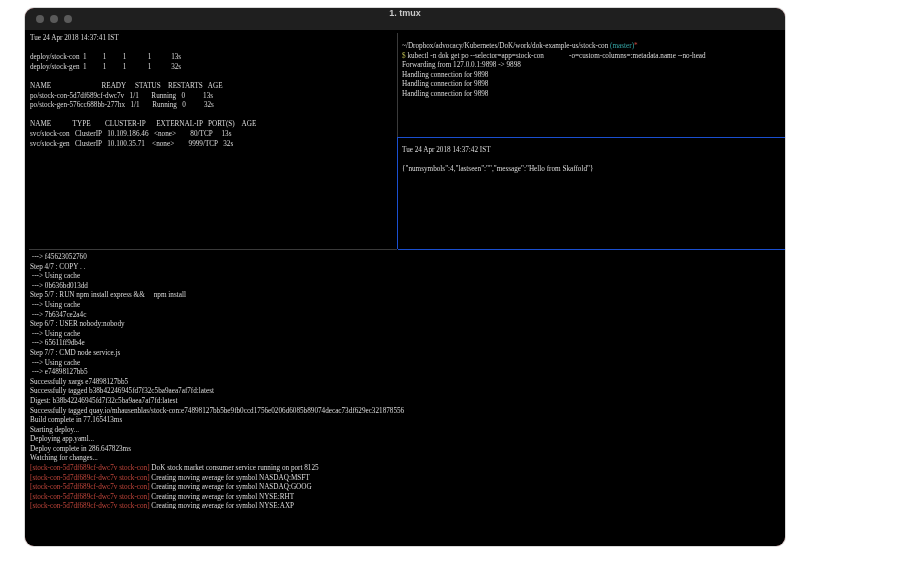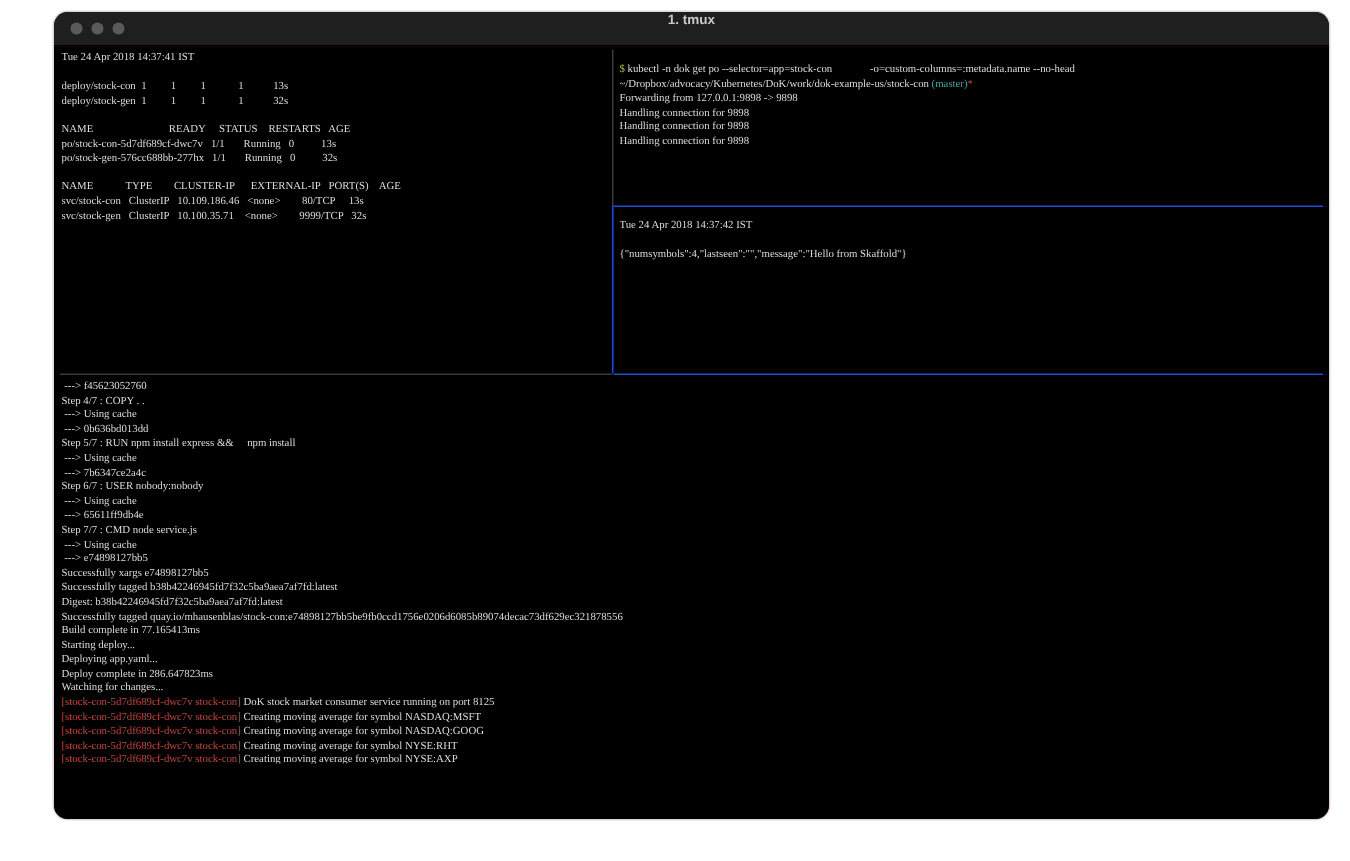--- a/index.html
+++ b/index.html
@@ -1,18 +1,18 @@
 <!DOCTYPE html>
 <html><head>
 <meta charset="utf-8">
 <style>
   html,body{margin:0;padding:0;background:#ffffff;}
   .page{position:relative;width:900px;height:574px;background:#ffffff;overflow:hidden;
         font-family:"DejaVu Sans Mono",monospace;}
-  .window{position:absolute;left:36px;top:8px;width:850px;height:538px;background:#be185d;
+  .window{position:absolute;left:25px;top:8px;width:760px;height:538px;background:#fca5a5;
           border-radius:9px;overflow:hidden;box-shadow:0 0 0 1px #d8d8d8;}
   .titlebar{position:absolute;left:0;top:0;right:0;height:22px;background:#1f1f1f;
             border-bottom:1px solid #000;}
   .lights{position:absolute;left:11px;top:7px;display:flex;gap:6px;}
   .light{width:8px;height:8px;border-radius:50%;background:#5a5a5a;}
   .wtitle{position:absolute;left:0;right:0;top:0;height:22px;line-height:22px;text-align:center;
           color:#c9c9c9;font:bold 9px "Liberation Sans",sans-serif;}
   .term{position:absolute;left:0;top:23px;right:0;bottom:0;background:#000;}
   .pane{position:absolute;color:#dcdcdc;font:7.2px "DejaVu Sans Mono",monospace;line-height:9.6px;overflow:hidden;}
   .tline{white-space:pre;height:9.6px;line-height:9.6px;font-family:Liberation Serif, serif;}
@@ -68,22 +68,22 @@
             <div class="tline">NAME            TYPE        CLUSTER-IP      EXTERNAL-IP   PORT(S)    AGE</div>
             <div class="tline">svc/stock-con   ClusterIP   10.109.186.46   &lt;none&gt;        80/TCP     13s</div>
             <div class="tline">svc/stock-gen   ClusterIP   10.100.35.71    &lt;none&gt;        9999/TCP   32s</div>
           </div>
         </div>
 
       <div class="divider vdiv-top"></div>
       <div class="divider blue vdiv-bottom"></div>
 
       <div class="pane pane-topright">
+          <div class="tline"><span>~/Dropbox/advocacy/Kubernetes/DoK/work/dok-example-us/stock-con </span><span class="cyan">(master)</span><span class="red">*</span></div>
           <div class="tline"><span class="yellow">$</span><span> kubectl -n dok get po --selector=app=stock-con              -o=custom-columns=:metadata.name --no-head</span></div>
-          <div class="tline"><span>~/Dropbox/advocacy/Kubernetes/DoK/work/dok-example-us/stock-con </span><span class="cyan">(master)</span><span class="red">*</span></div>
           <div>
             <div class="tline">Forwarding from 127.0.0.1:9898 -&gt; 9898</div>
             <div class="tline">Handling connection for 9898</div>
             <div class="tline">Handling connection for 9898</div>
             <div class="tline">Handling connection for 9898</div>
           </div>
         </div>
 
       <div class="divider blue hdiv-right"></div>
 

